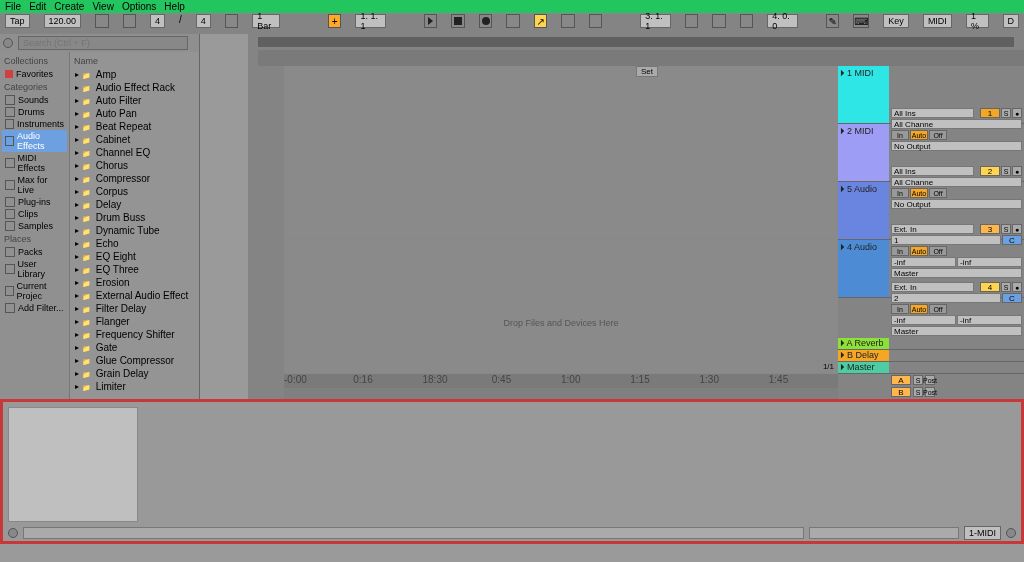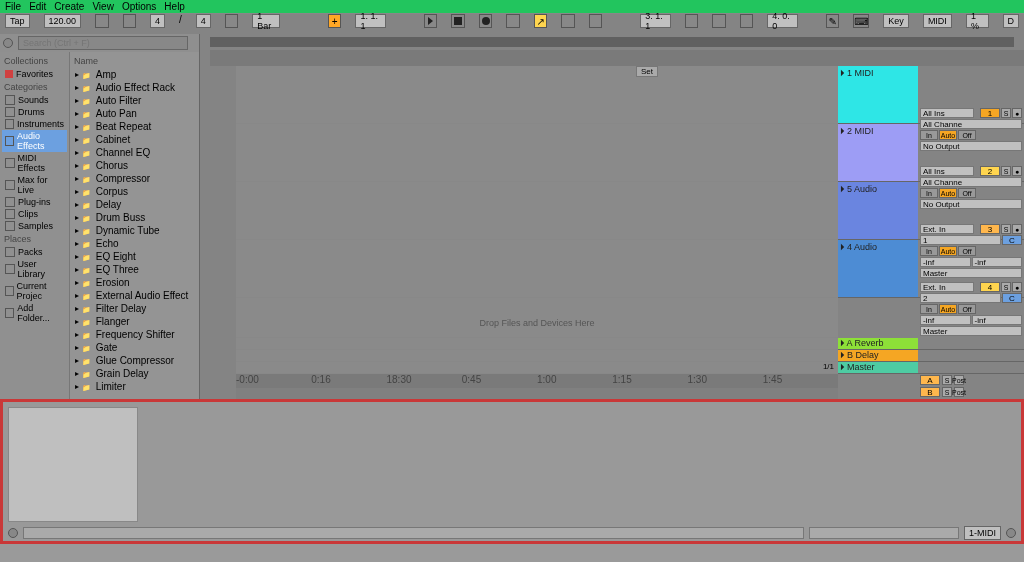--- a/index.html
+++ b/index.html
@@ -4,42 +4,42 @@
 <style>
 * { margin: 0; padding: 0; box-sizing: border-box; font-family: Arial, sans-serif; font-size: 10px; }
 body { background: #9a9a9a; width: 1024px; height: 562px; overflow: hidden; position: relative; }
 .menubar { background: #22c55e; height: 14px; display: flex; align-items: center; padding: 0 5px; border-bottom: 1px solid #888; }
 .menubar span { margin-right: 8px; cursor: pointer; }
 .toolbar { background: #848484; height: 20px; display: flex; padding: 0 5px; gap: 14px; }
 .toolbar-field { background: #c0c0c0; border: 1px solid #666; padding: 0 4px; height: 14px; display: inline-flex; align-items: center; font-size: 9px; }
 .toolbar-btn { background: #888; border: 1px solid #555; width: 16px; height: 14px; display: inline-flex; align-items: center; justify-content: center; cursor: pointer; }
 .toolbar-btn.active { background: #ffa726; }
 .toolbar-btn.yellow { background: #ffd54f; }
-.main { display: flex; height: 365px; }
+.main { display: flex; height: 365px; gap: 48px; }
 .browser { width: 200px; background: #8f8f8f; display: flex; border-right: 1px solid #666; }
 .browser-left { width: 70px; background: #909090; padding: 2px; border-right: 1px solid #777; }
 .browser-right { flex: 1; background: #949494; padding: 2px; overflow: hidden; }
 .section-title { color: #444; font-size: 9px; padding: 2px; }
 .browse-item { padding: 1px 3px; font-size: 9px; cursor: pointer; display: flex; align-items: center; gap: 3px; }
 .browse-item.selected { background: #6ca0e0; color: #fff; }
 .browse-item::before { content: ''; width: 8px; height: 8px; border: 1px solid #555; display: inline-block; font-size: 7px; }
 .browse-item.red::before { background: #d04040; border: none; }
 .device-item { padding: 1px 3px; font-size: 10px; cursor: pointer; display: flex; align-items: center; gap: 3px; }
 .device-item::before { content: '▸'; font-size: 8px; }
 .arrangement { flex: 1; background: #848484; position: relative; display: flex; flex-direction: column; }
 .overview { height: 10px; background: #606060; margin: 3px 10px; }
 .ruler { height: 16px; background: #7a7a7a; display: flex; position: relative; margin-left: 10px; }
 .tracks-area { flex: 1; display: flex; }
 .track-lanes { flex: 1; background: #808080; margin-left: 36px; }
 .track-lane { height: 58px; border-bottom: 1px solid #888; background: #8a8a8a; }
 .track-lane.short { height: 12px; }
 .drop-hint { text-align: center; color: #555; font-size: 9px; padding-top: 20px; }
 .track-headers { width: 186px; }
 .track-header { height: 58px; display: flex; border-bottom: 1px solid #666; }
-.track-header-left { width: 80px; padding: 2px; font-size: 9px; color: #222; display: flex; align-items: flex-start; }
+.track-header-left { width: 51px; padding: 2px; font-size: 9px; color: #222; display: flex; align-items: flex-start; }
 .track-header-right { flex: 1; padding: 2px; display: flex; flex-direction: column; gap: 1px; margin-top: 40px; }
 .track-header.midi1 .track-header-left { background: #2ee6e6; }
 .track-header.midi2 .track-header-left { background: #9d9df5; }
 .track-header.audio1 .track-header-left { background: #6a85e0; }
 .track-header.audio2 .track-header-left { background: #4d8cd4; }
 .track-header.short { height: 12px; }
 .track-header.reverb .track-header-left { background: #8de038; }
 .track-header.delay .track-header-left { background: #f5a623; }
 .track-header.master .track-header-left { background: #4ecca3; }
 .io-row { display: flex; gap: 1px; }
@@ -139,21 +139,21 @@
           <div class="browse-item selected">Audio Effects</div>
           <div class="browse-item">MIDI Effects</div>
           <div class="browse-item">Max for Live</div>
           <div class="browse-item">Plug-ins</div>
           <div class="browse-item">Clips</div>
           <div class="browse-item">Samples</div>
           <div class="section-title">Places</div>
           <div class="browse-item">Packs</div>
           <div class="browse-item">User Library</div>
           <div class="browse-item">Current Projec</div>
-          <div class="browse-item">Add Folder...</div>
+          <div class="browse-item">Add Filter...</div>
         </div>
         <div class="browser-right">
           <div class="section-title">Name</div>
           <div id="device-list">
               <div class="device-item"><span class="folder-icon"></span>Amp</div>
               <div class="device-item"><span class="folder-icon"></span>Audio Effect Rack</div>
               <div class="device-item"><span class="folder-icon"></span>Auto Filter</div>
               <div class="device-item"><span class="folder-icon"></span>Auto Pan</div>
               <div class="device-item"><span class="folder-icon"></span>Beat Repeat</div>
               <div class="device-item"><span class="folder-icon"></span>Cabinet</div>

